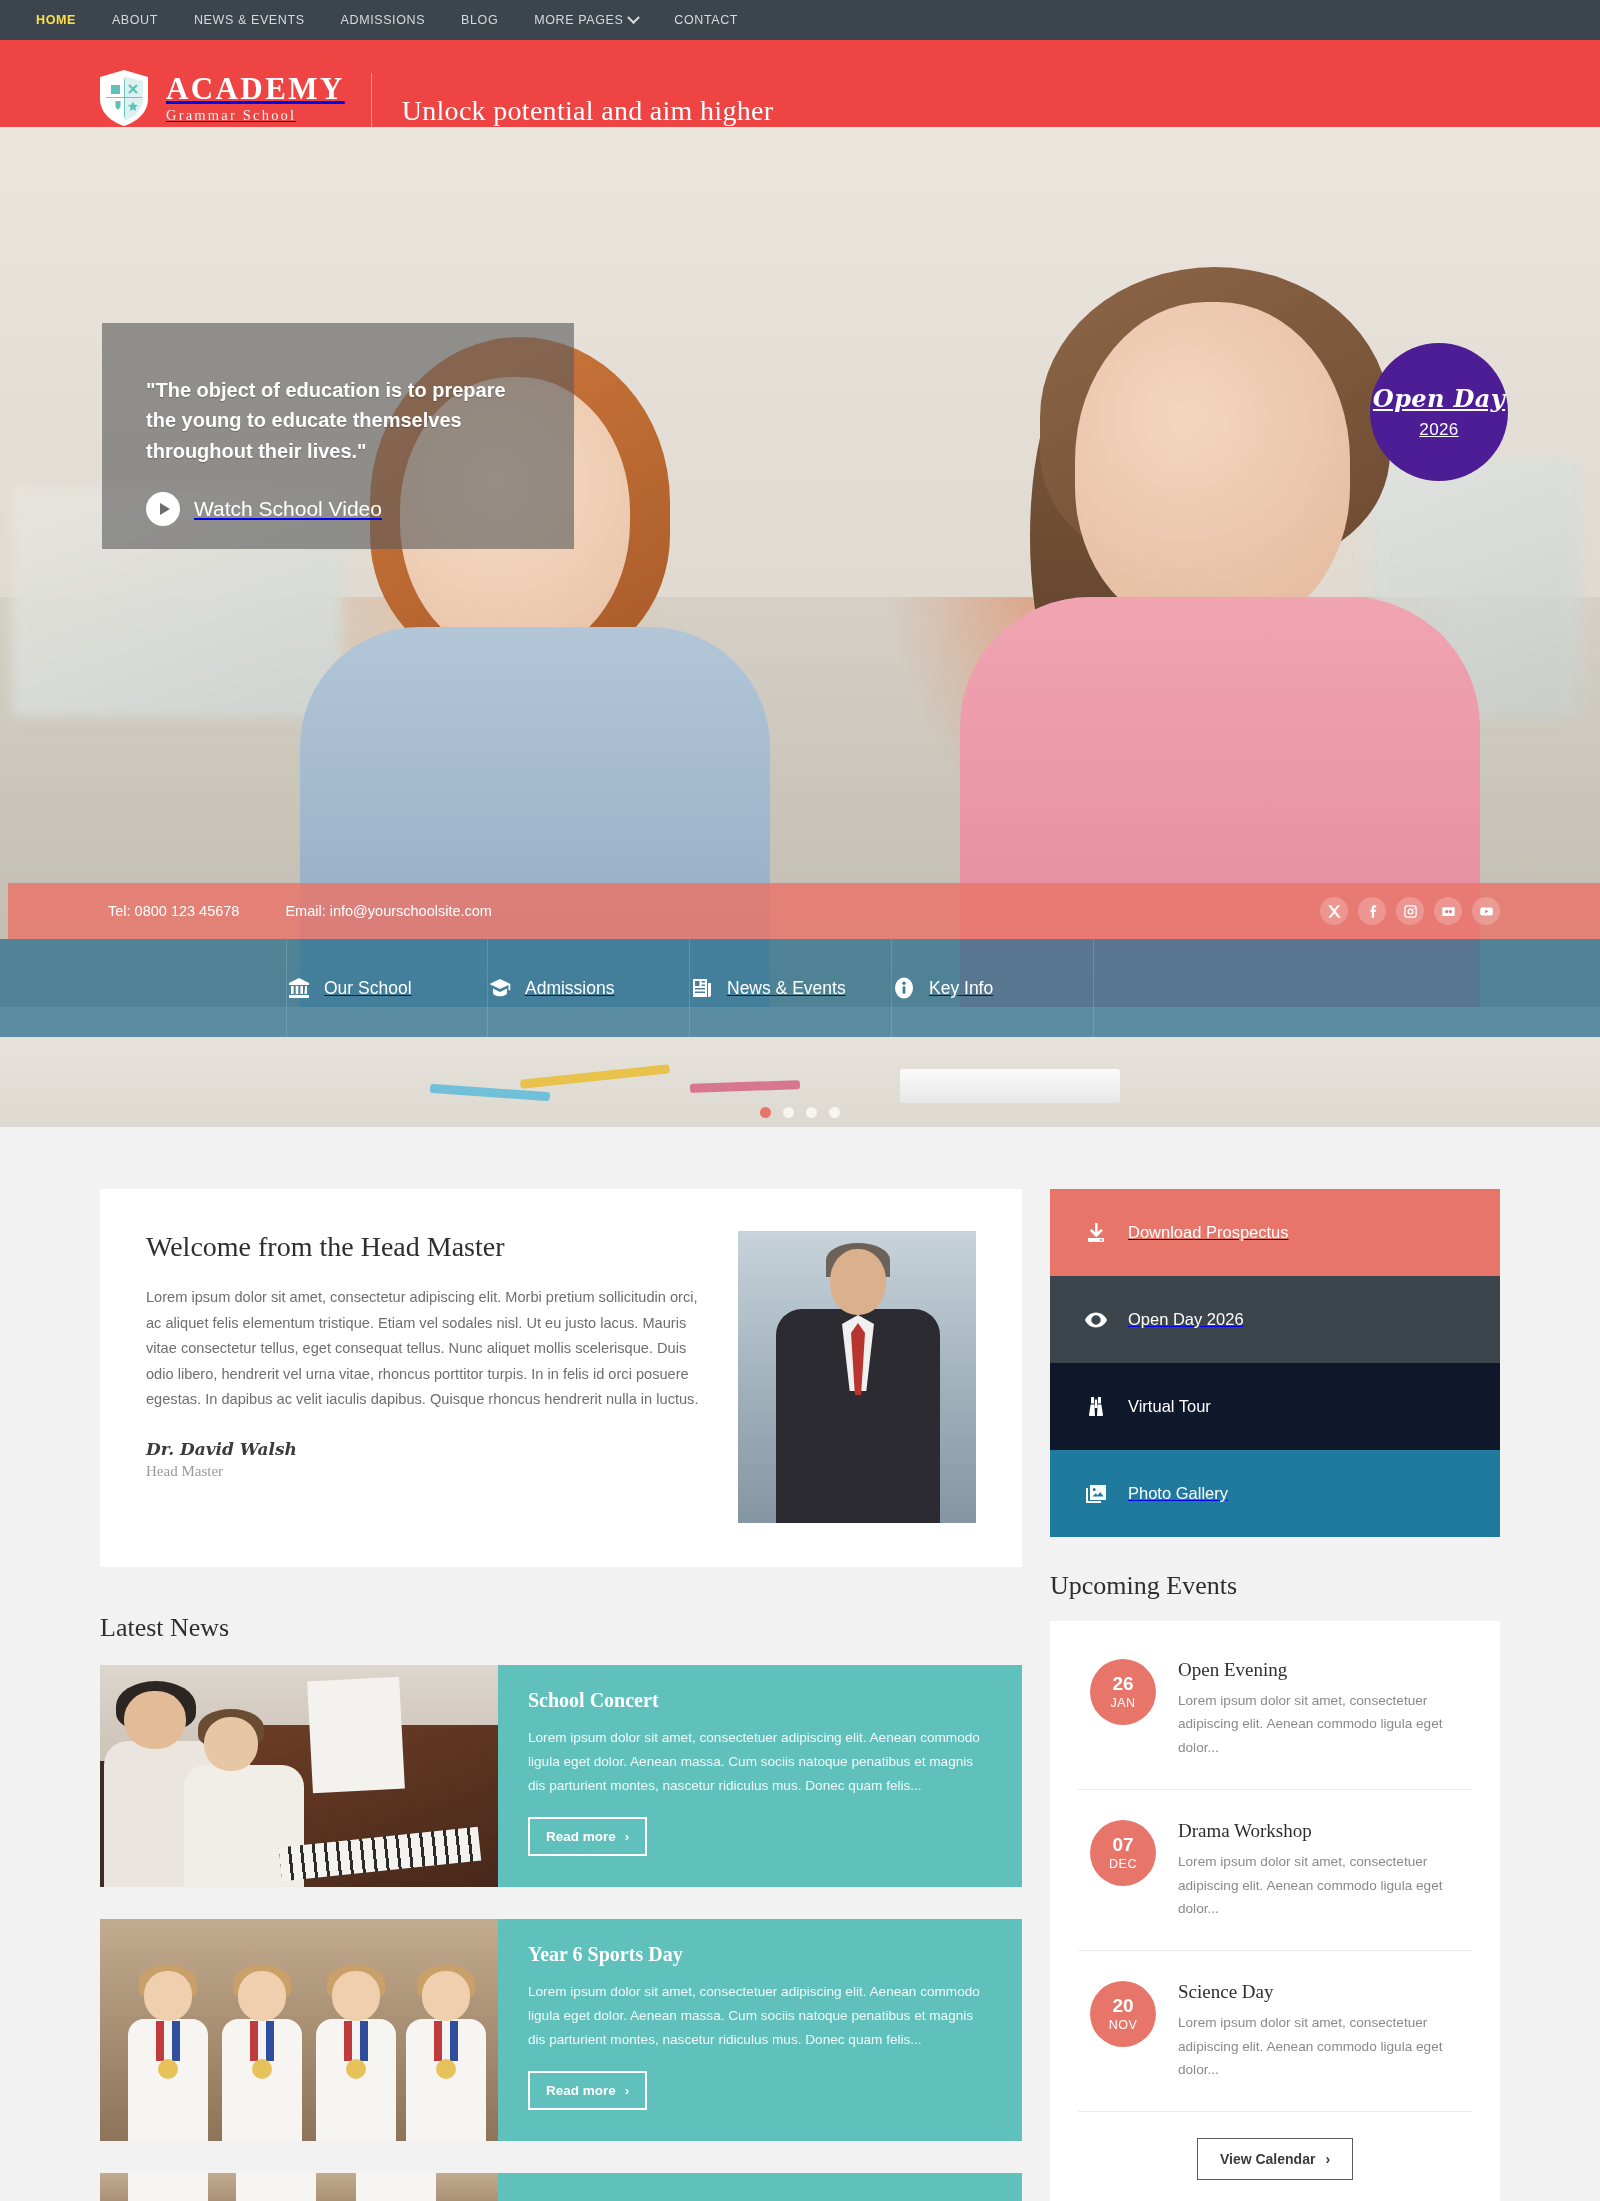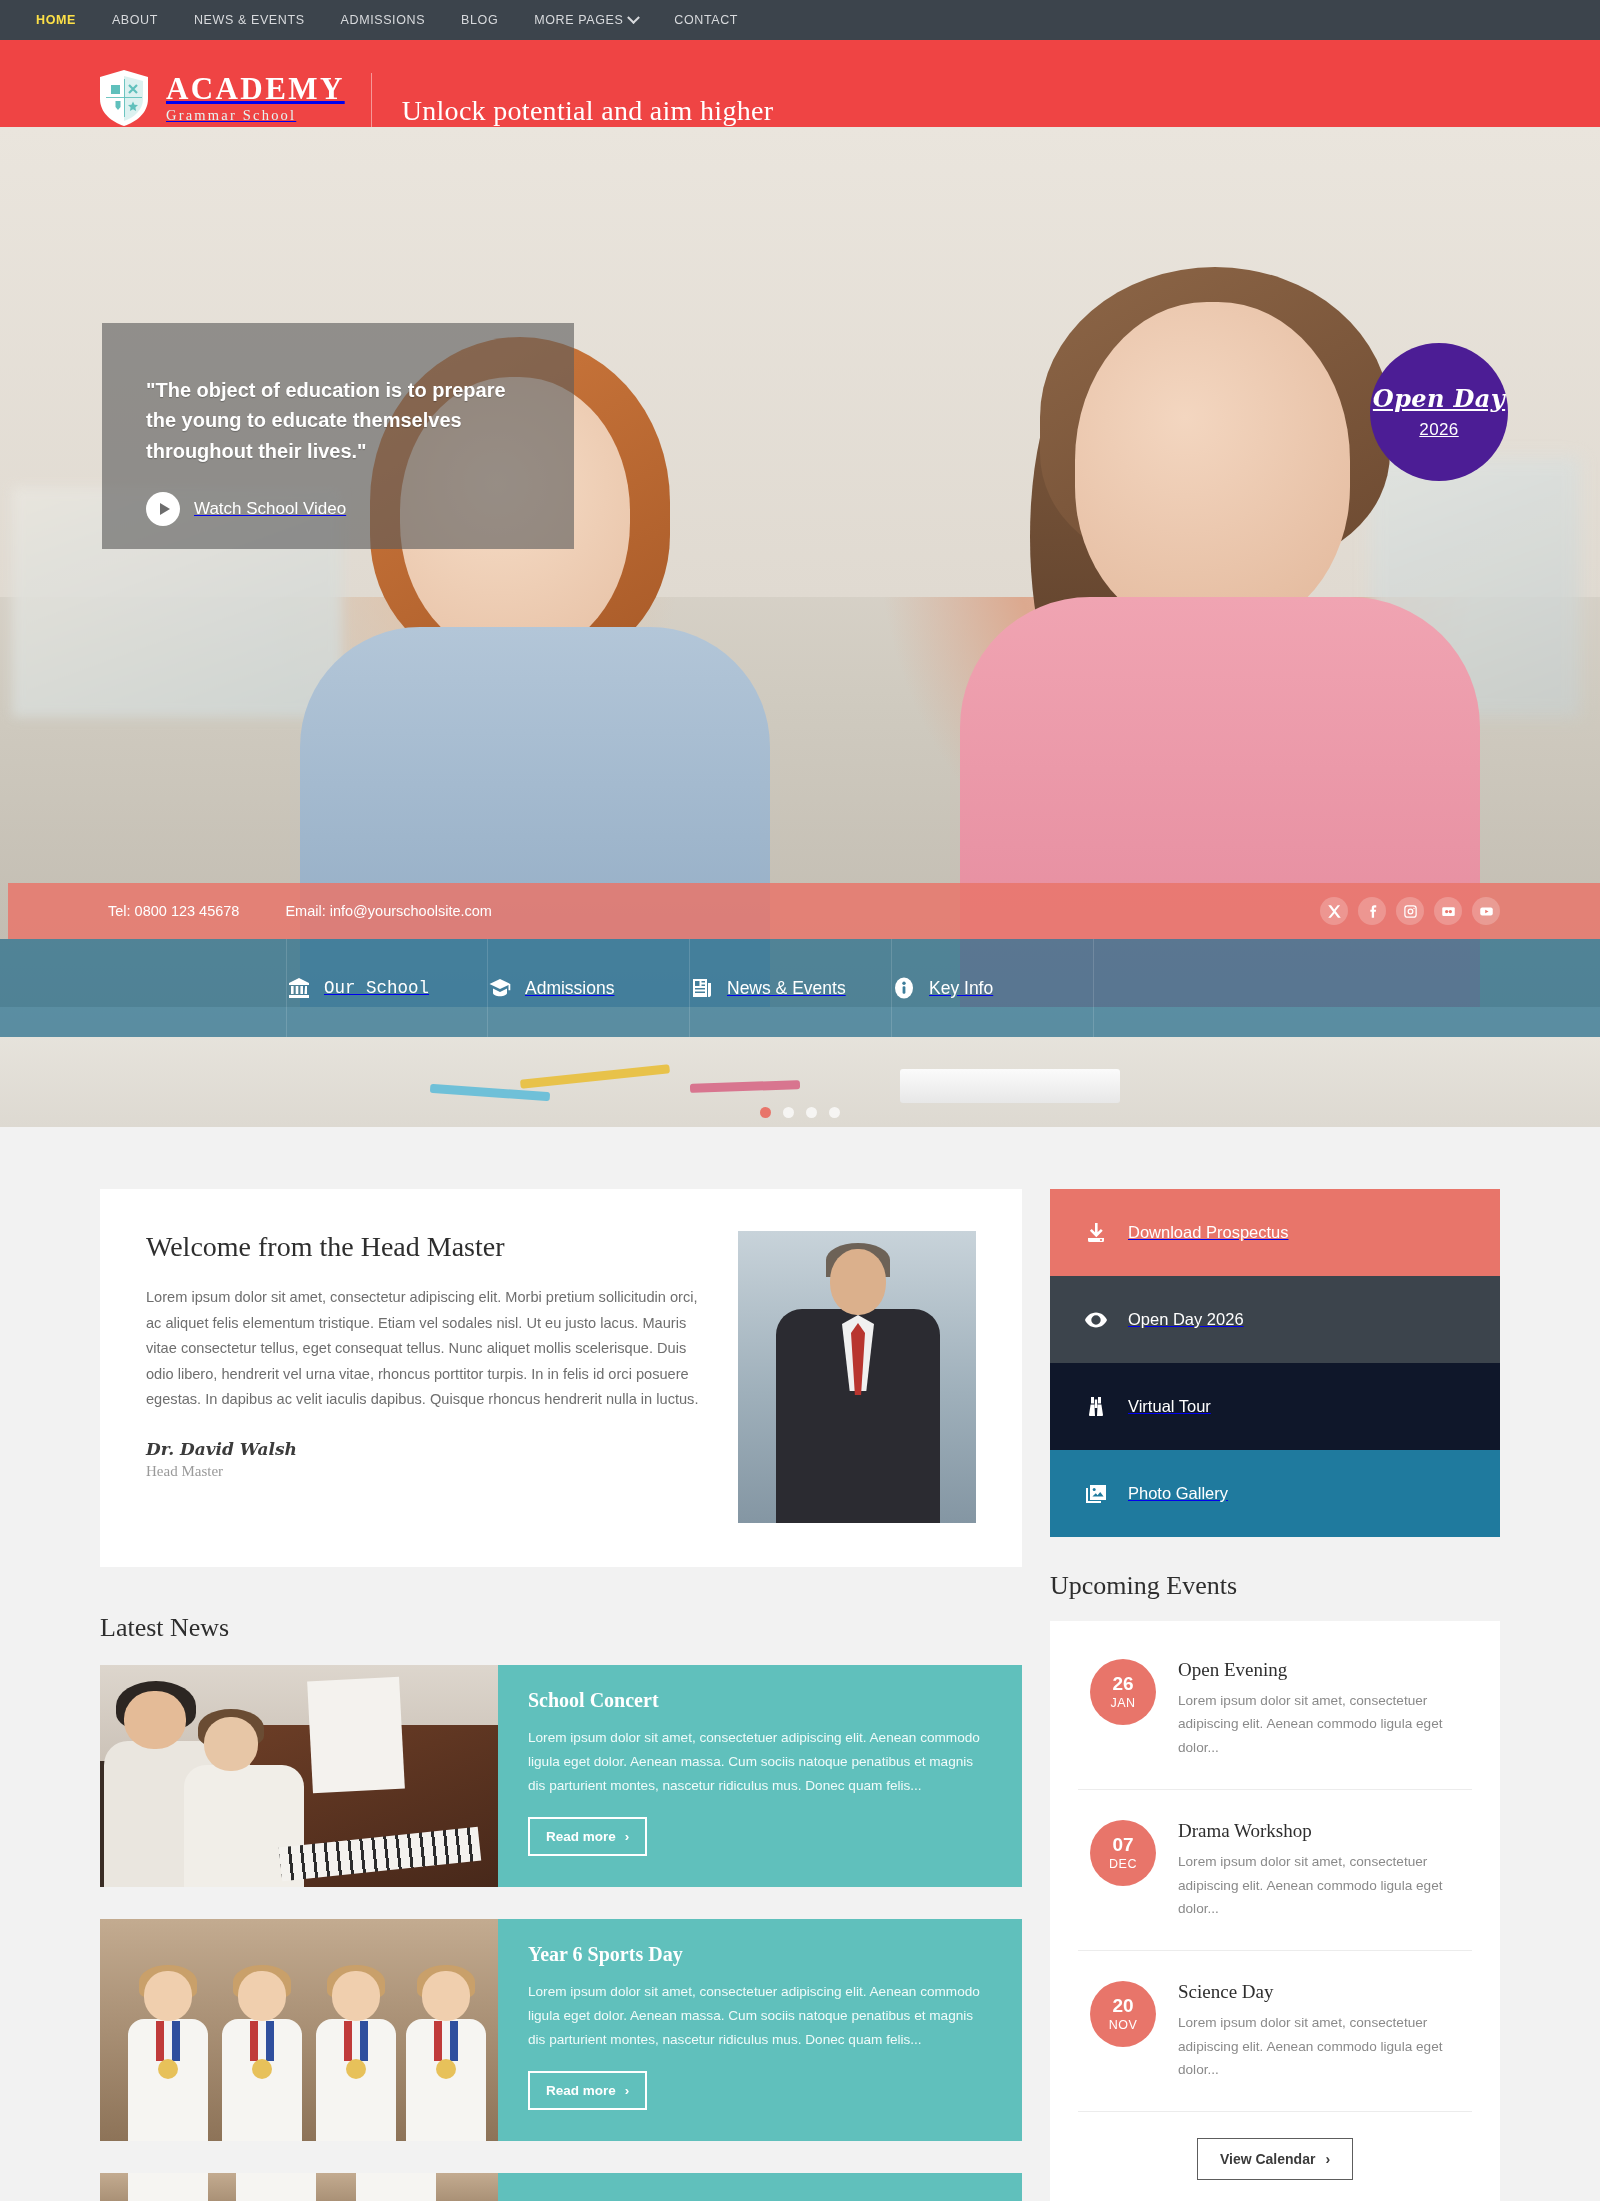--- a/index.html
+++ b/index.html
@@ -110,21 +110,21 @@
   .quotebox .q {
     color: #fff; font-size: 20px; font-weight: bold; line-height: 1.52;
     text-shadow: 0 1px 1px rgba(0,0,0,.25);
   }
   .watchrow { display: flex; align-items: center; gap: 14px; margin-top: 26px; }
   .playbtn {
     width: 34px; height: 34px; border-radius: 50%; background: #fff;
     display: flex; align-items: center; justify-content: center; flex: none;
   }
   .playbtn i { width:0; height:0; border-left: 10px solid #6d6d6d; border-top: 6.5px solid transparent; border-bottom: 6.5px solid transparent; margin-left: 3px; }
-  .watchrow span { color: #fff; font-size: 17px; }
+  .watchrow span { color: #fff; font-size: 21px; }
 
   
   .openday {
     position: absolute; right: 92px; top: 216px;
     width: 138px; height: 138px; border-radius: 50%;
     background: #4c1d95; color: #fff;
     display: flex; flex-direction: column; align-items: center; justify-content: center;
   }
   .openday .t1 { font-family: "DejaVu Serif", serif; font-style: italic; font-weight: bold; font-size: 24px; letter-spacing: .4px; }
   .openday .t2 { font-size: 17px; margin-top: 7px; letter-spacing: .4px; }
@@ -143,21 +143,21 @@
   .soc svg { width: 15px; height: 15px; fill: #fff; }
 
   
   .quicknav {
     position: absolute; left: 0; right: 0; top: 812px; height: 98px;
     background: rgba(40,110,140,.74);
     display: flex; align-items: center; padding-left: 286px;
   }
   .qitem { display: flex; align-items: center; gap: 13px; width: 202px; height: 98px;
            border-right: 1px solid rgba(255,255,255,.14); }
-  .qitem:first-child { border-left: 1px solid rgba(255,255,255,.14); font-family: Liberation Mono, monospace; }
+  .qitem:first-child { border-left: 1px solid rgba(255,255,255,.14); }
   .qitem svg { width: 24px; height: 24px; fill: #fff; flex:none; }
   .qitem span { color: #fff; font-size: 17.5px; white-space: nowrap; }
 
   
   .dots { position: absolute; left: 0; right: 0; top: 980px; display: flex; justify-content: center; gap: 12px; }
   .dot { width: 11px; height: 11px; border-radius: 50%; background: rgba(255,255,255,.72); }
   .dot.on { background: #e8756a; }
 
   
   .main { padding: 62px 100px 0 100px; display: flex; gap: 28px; align-items: flex-start; }

